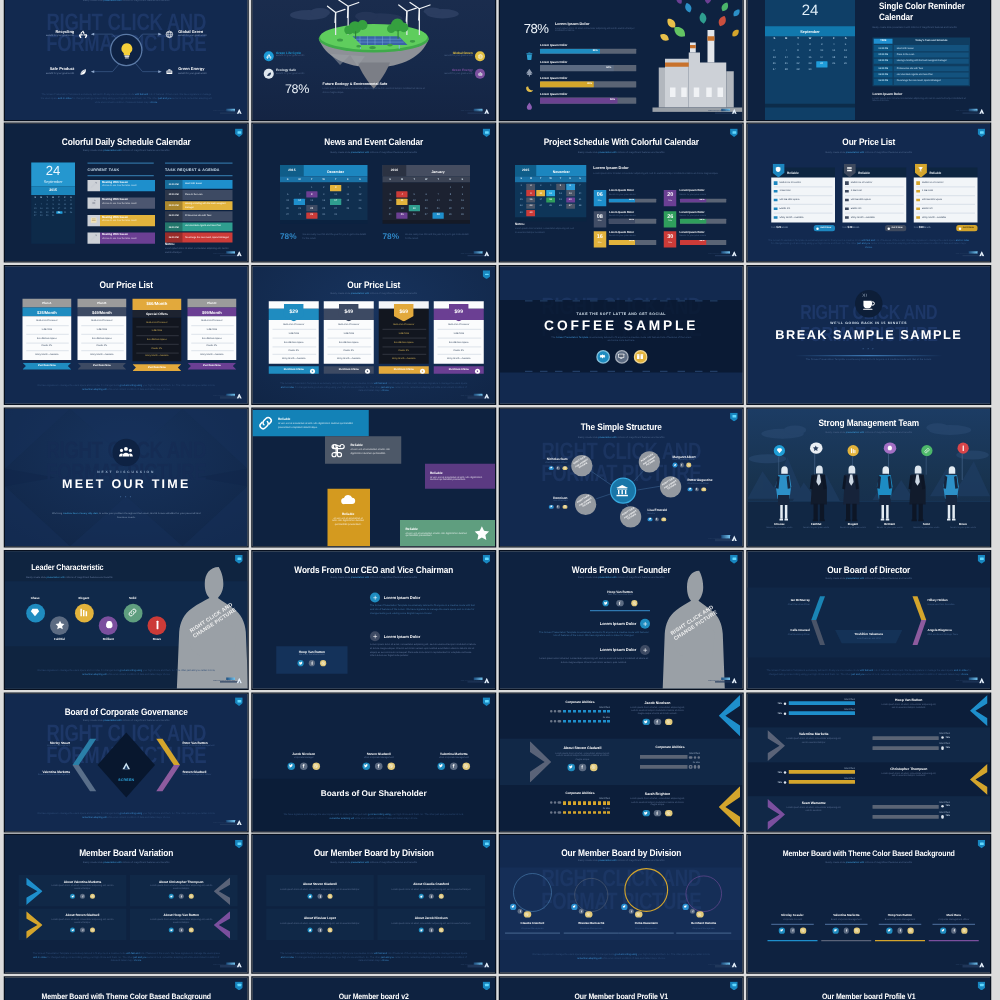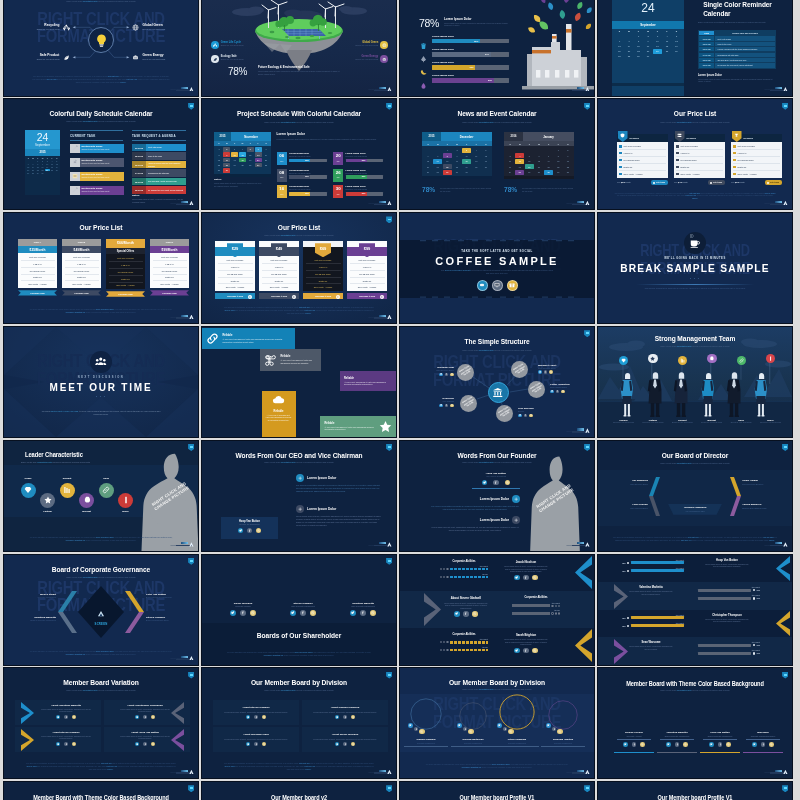--- a/index.html
+++ b/index.html
@@ -570,20 +570,151 @@
       <div style="position:absolute;left:128px;top:95px;color:#fff;font-weight:bold;font-size:2.5px">Notes:</div>
       <div style="position:absolute;left:128px;top:99px;width:54px;color:#5e7397;font-size:1.85px;line-height:2.6px">Lorem ipsum dolor sit amet, consectetur adipiscing elit, sed do eiusmod tempor.</div>
       <div class="logo">
         <span class="la"></span>
         <span class="lb"></span>
         <span class="lt">www.screenpresentation.com</span>
         <span class="lc"></span>
       </div>
     </div>
     <div class="slide bgB">
+      <div class="ttl" style="top:11px;font-size:7.5px">News and Event Calendar</div>
+      <div class="sub" style="top:21.5px;left:50px;right:50px">Easily create slide <i>presentation with</i> millions of magnificent features and benefits</div>
+      <div class="badge">
+        <b></b>
+      </div>
+      <div style="position:absolute;left:22px;top:33px;width:70px">
+        <div style="display:flex;background:#1c86bf">
+          <span style="width:19px;background:#0f5d89;color:#fff;font-size:2.6px;font-weight:bold;text-align:center;padding:2.4px 0">2015</span>
+          <span style="flex:1;color:#fff;font-size:2.8px;font-weight:bold;text-align:center;padding:2.4px 0">December</span>
+        </div>
+        <div style="background:#1a72a6;padding:0 1.6px">
+          <div style="display:grid;grid-template-columns:repeat(7,1fr);gap:.7px;font-size:2px;text-align:center;color:#d9e7f2;font-weight:bold;padding:1.5px 0">
+            <div>S</div>
+            <div>M</div>
+            <div>T</div>
+            <div>W</div>
+            <div>T</div>
+            <div>F</div>
+            <div>S</div>
+          </div>
+        </div>
+        <div style="background:#102f4f;padding:1.6px">
+          <div style="display:grid;grid-template-columns:repeat(7,1fr);gap:0.7px;font-size:2.05px;text-align:center;color:#7e9cbb">
+            <div style="padding:1.4px 0;background:transparent;color:#7e9cbb;border-radius:.4px">&nbsp;</div>
+            <div style="padding:1.4px 0;background:transparent;color:#7e9cbb;border-radius:.4px">&nbsp;</div>
+            <div style="padding:1.4px 0;background:transparent;color:#7e9cbb;border-radius:.4px">1</div>
+            <div style="padding:1.4px 0;background:transparent;color:#7e9cbb;border-radius:.4px">2</div>
+            <div style="padding:1.4px 0;background:#e2b33c;color:#fff;border-radius:.4px">3</div>
+            <div style="padding:1.4px 0;background:transparent;color:#7e9cbb;border-radius:.4px">4</div>
+            <div style="padding:1.4px 0;background:transparent;color:#7e9cbb;border-radius:.4px">5</div>
+            <div style="padding:1.4px 0;background:transparent;color:#7e9cbb;border-radius:.4px">6</div>
+            <div style="padding:1.4px 0;background:transparent;color:#7e9cbb;border-radius:.4px">7</div>
+            <div style="padding:1.4px 0;background:#6b3f93;color:#fff;border-radius:.4px">8</div>
+            <div style="padding:1.4px 0;background:transparent;color:#7e9cbb;border-radius:.4px">9</div>
+            <div style="padding:1.4px 0;background:transparent;color:#7e9cbb;border-radius:.4px">10</div>
+            <div style="padding:1.4px 0;background:transparent;color:#7e9cbb;border-radius:.4px">11</div>
+            <div style="padding:1.4px 0;background:transparent;color:#7e9cbb;border-radius:.4px">12</div>
+            <div style="padding:1.4px 0;background:transparent;color:#7e9cbb;border-radius:.4px">13</div>
+            <div style="padding:1.4px 0;background:#1e8fcc;color:#fff;border-radius:.4px">14</div>
+            <div style="padding:1.4px 0;background:transparent;color:#7e9cbb;border-radius:.4px">15</div>
+            <div style="padding:1.4px 0;background:transparent;color:#7e9cbb;border-radius:.4px">16</div>
+            <div style="padding:1.4px 0;background:#2f9e8f;color:#fff;border-radius:.4px">17</div>
+            <div style="padding:1.4px 0;background:transparent;color:#7e9cbb;border-radius:.4px">18</div>
+            <div style="padding:1.4px 0;background:transparent;color:#7e9cbb;border-radius:.4px">19</div>
+            <div style="padding:1.4px 0;background:transparent;color:#7e9cbb;border-radius:.4px">20</div>
+            <div style="padding:1.4px 0;background:transparent;color:#7e9cbb;border-radius:.4px">21</div>
+            <div style="padding:1.4px 0;background:#3d4a63;color:#fff;border-radius:.4px">22</div>
+            <div style="padding:1.4px 0;background:transparent;color:#7e9cbb;border-radius:.4px">23</div>
+            <div style="padding:1.4px 0;background:transparent;color:#7e9cbb;border-radius:.4px">24</div>
+            <div style="padding:1.4px 0;background:transparent;color:#7e9cbb;border-radius:.4px">25</div>
+            <div style="padding:1.4px 0;background:transparent;color:#7e9cbb;border-radius:.4px">26</div>
+            <div style="padding:1.4px 0;background:transparent;color:#7e9cbb;border-radius:.4px">27</div>
+            <div style="padding:1.4px 0;background:transparent;color:#7e9cbb;border-radius:.4px">28</div>
+            <div style="padding:1.4px 0;background:#cc3b38;color:#fff;border-radius:.4px">29</div>
+            <div style="padding:1.4px 0;background:transparent;color:#7e9cbb;border-radius:.4px">30</div>
+            <div style="padding:1.4px 0;background:transparent;color:#7e9cbb;border-radius:.4px">31</div>
+            <div style="padding:1.4px 0;background:transparent;color:#7e9cbb;border-radius:.4px">&nbsp;</div>
+            <div style="padding:1.4px 0;background:transparent;color:#7e9cbb;border-radius:.4px">&nbsp;</div>
+          </div>
+        </div>
+        <div style="height:3px;background:#0b2240"></div>
+      </div>
+      <div style="position:absolute;left:22px;top:87px;color:#2f86c4;font-size:6.6px;font-weight:bold">78%</div>
+      <div style="position:absolute;left:40px;top:88px;width:52px;color:#4a6389;font-size:1.85px;line-height:2.6px">We are really love this and the year for you to get some details for the result.</div>
+      <div style="position:absolute;left:104px;top:33px;width:70px">
+        <div style="display:flex;background:#454d60">
+          <span style="width:19px;background:#2b3242;color:#fff;font-size:2.6px;font-weight:bold;text-align:center;padding:2.4px 0">2016</span>
+          <span style="flex:1;color:#fff;font-size:2.8px;font-weight:bold;text-align:center;padding:2.4px 0">January</span>
+        </div>
+        <div style="background:#3b4354;padding:0 1.6px">
+          <div style="display:grid;grid-template-columns:repeat(7,1fr);gap:.7px;font-size:2px;text-align:center;color:#d9e7f2;font-weight:bold;padding:1.5px 0">
+            <div>S</div>
+            <div>M</div>
+            <div>T</div>
+            <div>W</div>
+            <div>T</div>
+            <div>F</div>
+            <div>S</div>
+          </div>
+        </div>
+        <div style="background:#1c2231;padding:1.6px">
+          <div style="display:grid;grid-template-columns:repeat(7,1fr);gap:0.7px;font-size:2.05px;text-align:center;color:#7e9cbb">
+            <div style="padding:1.4px 0;background:transparent;color:#7e9cbb;border-radius:.4px">&nbsp;</div>
+            <div style="padding:1.4px 0;background:transparent;color:#7e9cbb;border-radius:.4px">&nbsp;</div>
+            <div style="padding:1.4px 0;background:transparent;color:#7e9cbb;border-radius:.4px">&nbsp;</div>
+            <div style="padding:1.4px 0;background:transparent;color:#7e9cbb;border-radius:.4px">&nbsp;</div>
+            <div style="padding:1.4px 0;background:transparent;color:#7e9cbb;border-radius:.4px">&nbsp;</div>
+            <div style="padding:1.4px 0;background:transparent;color:#7e9cbb;border-radius:.4px">1</div>
+            <div style="padding:1.4px 0;background:transparent;color:#7e9cbb;border-radius:.4px">2</div>
+            <div style="padding:1.4px 0;background:transparent;color:#7e9cbb;border-radius:.4px">3</div>
+            <div style="padding:1.4px 0;background:#cc3b38;color:#fff;border-radius:.4px">4</div>
+            <div style="padding:1.4px 0;background:transparent;color:#7e9cbb;border-radius:.4px">5</div>
+            <div style="padding:1.4px 0;background:transparent;color:#7e9cbb;border-radius:.4px">6</div>
+            <div style="padding:1.4px 0;background:transparent;color:#7e9cbb;border-radius:.4px">7</div>
+            <div style="padding:1.4px 0;background:transparent;color:#7e9cbb;border-radius:.4px">8</div>
+            <div style="padding:1.4px 0;background:transparent;color:#7e9cbb;border-radius:.4px">9</div>
+            <div style="padding:1.4px 0;background:transparent;color:#7e9cbb;border-radius:.4px">10</div>
+            <div style="padding:1.4px 0;background:#e2b33c;color:#fff;border-radius:.4px">11</div>
+            <div style="padding:1.4px 0;background:transparent;color:#7e9cbb;border-radius:.4px">12</div>
+            <div style="padding:1.4px 0;background:transparent;color:#7e9cbb;border-radius:.4px">13</div>
+            <div style="padding:1.4px 0;background:transparent;color:#7e9cbb;border-radius:.4px">14</div>
+            <div style="padding:1.4px 0;background:transparent;color:#7e9cbb;border-radius:.4px">15</div>
+            <div style="padding:1.4px 0;background:transparent;color:#7e9cbb;border-radius:.4px">16</div>
+            <div style="padding:1.4px 0;background:transparent;color:#7e9cbb;border-radius:.4px">17</div>
+            <div style="padding:1.4px 0;background:transparent;color:#7e9cbb;border-radius:.4px">18</div>
+            <div style="padding:1.4px 0;background:#2f9e8f;color:#fff;border-radius:.4px">19</div>
+            <div style="padding:1.4px 0;background:transparent;color:#7e9cbb;border-radius:.4px">20</div>
+            <div style="padding:1.4px 0;background:transparent;color:#7e9cbb;border-radius:.4px">21</div>
+            <div style="padding:1.4px 0;background:transparent;color:#7e9cbb;border-radius:.4px">22</div>
+            <div style="padding:1.4px 0;background:transparent;color:#7e9cbb;border-radius:.4px">23</div>
+            <div style="padding:1.4px 0;background:transparent;color:#7e9cbb;border-radius:.4px">24</div>
+            <div style="padding:1.4px 0;background:#6b3f93;color:#fff;border-radius:.4px">25</div>
+            <div style="padding:1.4px 0;background:transparent;color:#7e9cbb;border-radius:.4px">26</div>
+            <div style="padding:1.4px 0;background:transparent;color:#7e9cbb;border-radius:.4px">27</div>
+            <div style="padding:1.4px 0;background:#1e8fcc;color:#fff;border-radius:.4px">28</div>
+            <div style="padding:1.4px 0;background:transparent;color:#7e9cbb;border-radius:.4px">29</div>
+            <div style="padding:1.4px 0;background:transparent;color:#7e9cbb;border-radius:.4px">30</div>
+          </div>
+        </div>
+        <div style="height:3px;background:#151a26"></div>
+      </div>
+      <div style="position:absolute;left:104px;top:87px;color:#2f86c4;font-size:6.6px;font-weight:bold">78%</div>
+      <div style="position:absolute;left:122px;top:88px;width:52px;color:#4a6389;font-size:1.85px;line-height:2.6px">We are really love this and the year for you to get some details for the result.</div>
+      <div class="logo">
+        <span class="la"></span>
+        <span class="lb"></span>
+        <span class="lt">www.screenpresentation.com</span>
+        <span class="lc"></span>
+      </div>
+    </div>
+    <div class="slide bgB">
       <div class="ttl" style="top:11px;font-size:7.5px">Project Schedule With Colorful Calendar</div>
       <div class="sub" style="top:21.5px;left:50px;right:50px">Easily create slide <i>presentation with</i> millions of magnificent features and benefits</div>
       <div class="badge">
         <b></b>
       </div>
       <div style="position:absolute;left:12px;top:33px;width:57px">
         <div style="display:flex;background:#1c86bf">
           <span style="width:17px;background:#0f5d89;color:#fff;font-size:2.6px;font-weight:bold;text-align:center;padding:2.2px 0">2015</span>
           <span style="flex:1;color:#fff;font-size:2.8px;font-weight:bold;text-align:center;padding:2.2px 0">November</span>
         </div>
@@ -720,151 +851,20 @@
         </span>
         <div style="flex:1;padding-left:2.2px">
           <div style="color:#fff;font-weight:bold;font-size:2.2px;line-height:2.8px">Lorem Ipsum Dolor</div>
           <div style="color:#4a6389;font-size:1.7px;line-height:2.3px">Benefit for your great results</div>
           <div class="pbar" style="margin-top:1.4px;height:3.8px;width:100%">
             <i style="width:56%;background:#cc3b38"></i>
             <b style="right:47%;font-size:1.9px;line-height:3.8px">56%</b>
           </div>
         </div>
       </div>
-      <div class="logo">
-        <span class="la"></span>
-        <span class="lb"></span>
-        <span class="lt">www.screenpresentation.com</span>
-        <span class="lc"></span>
-      </div>
-    </div>
-    <div class="slide bgB">
-      <div class="ttl" style="top:11px;font-size:7.5px">News and Event Calendar</div>
-      <div class="sub" style="top:21.5px;left:50px;right:50px">Easily create slide <i>presentation with</i> millions of magnificent features and benefits</div>
-      <div class="badge">
-        <b></b>
-      </div>
-      <div style="position:absolute;left:22px;top:33px;width:70px">
-        <div style="display:flex;background:#1c86bf">
-          <span style="width:19px;background:#0f5d89;color:#fff;font-size:2.6px;font-weight:bold;text-align:center;padding:2.4px 0">2015</span>
-          <span style="flex:1;color:#fff;font-size:2.8px;font-weight:bold;text-align:center;padding:2.4px 0">December</span>
-        </div>
-        <div style="background:#1a72a6;padding:0 1.6px">
-          <div style="display:grid;grid-template-columns:repeat(7,1fr);gap:.7px;font-size:2px;text-align:center;color:#d9e7f2;font-weight:bold;padding:1.5px 0">
-            <div>S</div>
-            <div>M</div>
-            <div>T</div>
-            <div>W</div>
-            <div>T</div>
-            <div>F</div>
-            <div>S</div>
-          </div>
-        </div>
-        <div style="background:#102f4f;padding:1.6px">
-          <div style="display:grid;grid-template-columns:repeat(7,1fr);gap:0.7px;font-size:2.05px;text-align:center;color:#7e9cbb">
-            <div style="padding:1.4px 0;background:transparent;color:#7e9cbb;border-radius:.4px">&nbsp;</div>
-            <div style="padding:1.4px 0;background:transparent;color:#7e9cbb;border-radius:.4px">&nbsp;</div>
-            <div style="padding:1.4px 0;background:transparent;color:#7e9cbb;border-radius:.4px">1</div>
-            <div style="padding:1.4px 0;background:transparent;color:#7e9cbb;border-radius:.4px">2</div>
-            <div style="padding:1.4px 0;background:#e2b33c;color:#fff;border-radius:.4px">3</div>
-            <div style="padding:1.4px 0;background:transparent;color:#7e9cbb;border-radius:.4px">4</div>
-            <div style="padding:1.4px 0;background:transparent;color:#7e9cbb;border-radius:.4px">5</div>
-            <div style="padding:1.4px 0;background:transparent;color:#7e9cbb;border-radius:.4px">6</div>
-            <div style="padding:1.4px 0;background:transparent;color:#7e9cbb;border-radius:.4px">7</div>
-            <div style="padding:1.4px 0;background:#6b3f93;color:#fff;border-radius:.4px">8</div>
-            <div style="padding:1.4px 0;background:transparent;color:#7e9cbb;border-radius:.4px">9</div>
-            <div style="padding:1.4px 0;background:transparent;color:#7e9cbb;border-radius:.4px">10</div>
-            <div style="padding:1.4px 0;background:transparent;color:#7e9cbb;border-radius:.4px">11</div>
-            <div style="padding:1.4px 0;background:transparent;color:#7e9cbb;border-radius:.4px">12</div>
-            <div style="padding:1.4px 0;background:transparent;color:#7e9cbb;border-radius:.4px">13</div>
-            <div style="padding:1.4px 0;background:#1e8fcc;color:#fff;border-radius:.4px">14</div>
-            <div style="padding:1.4px 0;background:transparent;color:#7e9cbb;border-radius:.4px">15</div>
-            <div style="padding:1.4px 0;background:transparent;color:#7e9cbb;border-radius:.4px">16</div>
-            <div style="padding:1.4px 0;background:#2f9e8f;color:#fff;border-radius:.4px">17</div>
-            <div style="padding:1.4px 0;background:transparent;color:#7e9cbb;border-radius:.4px">18</div>
-            <div style="padding:1.4px 0;background:transparent;color:#7e9cbb;border-radius:.4px">19</div>
-            <div style="padding:1.4px 0;background:transparent;color:#7e9cbb;border-radius:.4px">20</div>
-            <div style="padding:1.4px 0;background:transparent;color:#7e9cbb;border-radius:.4px">21</div>
-            <div style="padding:1.4px 0;background:#3d4a63;color:#fff;border-radius:.4px">22</div>
-            <div style="padding:1.4px 0;background:transparent;color:#7e9cbb;border-radius:.4px">23</div>
-            <div style="padding:1.4px 0;background:transparent;color:#7e9cbb;border-radius:.4px">24</div>
-            <div style="padding:1.4px 0;background:transparent;color:#7e9cbb;border-radius:.4px">25</div>
-            <div style="padding:1.4px 0;background:transparent;color:#7e9cbb;border-radius:.4px">26</div>
-            <div style="padding:1.4px 0;background:transparent;color:#7e9cbb;border-radius:.4px">27</div>
-            <div style="padding:1.4px 0;background:transparent;color:#7e9cbb;border-radius:.4px">28</div>
-            <div style="padding:1.4px 0;background:#cc3b38;color:#fff;border-radius:.4px">29</div>
-            <div style="padding:1.4px 0;background:transparent;color:#7e9cbb;border-radius:.4px">30</div>
-            <div style="padding:1.4px 0;background:transparent;color:#7e9cbb;border-radius:.4px">31</div>
-            <div style="padding:1.4px 0;background:transparent;color:#7e9cbb;border-radius:.4px">&nbsp;</div>
-            <div style="padding:1.4px 0;background:transparent;color:#7e9cbb;border-radius:.4px">&nbsp;</div>
-          </div>
-        </div>
-        <div style="height:3px;background:#0b2240"></div>
-      </div>
-      <div style="position:absolute;left:22px;top:87px;color:#2f86c4;font-size:6.6px;font-weight:bold">78%</div>
-      <div style="position:absolute;left:40px;top:88px;width:52px;color:#4a6389;font-size:1.85px;line-height:2.6px">We are really love this and the year for you to get some details for the result.</div>
-      <div style="position:absolute;left:104px;top:33px;width:70px">
-        <div style="display:flex;background:#454d60">
-          <span style="width:19px;background:#2b3242;color:#fff;font-size:2.6px;font-weight:bold;text-align:center;padding:2.4px 0">2016</span>
-          <span style="flex:1;color:#fff;font-size:2.8px;font-weight:bold;text-align:center;padding:2.4px 0">January</span>
-        </div>
-        <div style="background:#3b4354;padding:0 1.6px">
-          <div style="display:grid;grid-template-columns:repeat(7,1fr);gap:.7px;font-size:2px;text-align:center;color:#d9e7f2;font-weight:bold;padding:1.5px 0">
-            <div>S</div>
-            <div>M</div>
-            <div>T</div>
-            <div>W</div>
-            <div>T</div>
-            <div>F</div>
-            <div>S</div>
-          </div>
-        </div>
-        <div style="background:#1c2231;padding:1.6px">
-          <div style="display:grid;grid-template-columns:repeat(7,1fr);gap:0.7px;font-size:2.05px;text-align:center;color:#7e9cbb">
-            <div style="padding:1.4px 0;background:transparent;color:#7e9cbb;border-radius:.4px">&nbsp;</div>
-            <div style="padding:1.4px 0;background:transparent;color:#7e9cbb;border-radius:.4px">&nbsp;</div>
-            <div style="padding:1.4px 0;background:transparent;color:#7e9cbb;border-radius:.4px">&nbsp;</div>
-            <div style="padding:1.4px 0;background:transparent;color:#7e9cbb;border-radius:.4px">&nbsp;</div>
-            <div style="padding:1.4px 0;background:transparent;color:#7e9cbb;border-radius:.4px">&nbsp;</div>
-            <div style="padding:1.4px 0;background:transparent;color:#7e9cbb;border-radius:.4px">1</div>
-            <div style="padding:1.4px 0;background:transparent;color:#7e9cbb;border-radius:.4px">2</div>
-            <div style="padding:1.4px 0;background:transparent;color:#7e9cbb;border-radius:.4px">3</div>
-            <div style="padding:1.4px 0;background:#cc3b38;color:#fff;border-radius:.4px">4</div>
-            <div style="padding:1.4px 0;background:transparent;color:#7e9cbb;border-radius:.4px">5</div>
-            <div style="padding:1.4px 0;background:transparent;color:#7e9cbb;border-radius:.4px">6</div>
-            <div style="padding:1.4px 0;background:transparent;color:#7e9cbb;border-radius:.4px">7</div>
-            <div style="padding:1.4px 0;background:transparent;color:#7e9cbb;border-radius:.4px">8</div>
-            <div style="padding:1.4px 0;background:transparent;color:#7e9cbb;border-radius:.4px">9</div>
-            <div style="padding:1.4px 0;background:transparent;color:#7e9cbb;border-radius:.4px">10</div>
-            <div style="padding:1.4px 0;background:#e2b33c;color:#fff;border-radius:.4px">11</div>
-            <div style="padding:1.4px 0;background:transparent;color:#7e9cbb;border-radius:.4px">12</div>
-            <div style="padding:1.4px 0;background:transparent;color:#7e9cbb;border-radius:.4px">13</div>
-            <div style="padding:1.4px 0;background:transparent;color:#7e9cbb;border-radius:.4px">14</div>
-            <div style="padding:1.4px 0;background:transparent;color:#7e9cbb;border-radius:.4px">15</div>
-            <div style="padding:1.4px 0;background:transparent;color:#7e9cbb;border-radius:.4px">16</div>
-            <div style="padding:1.4px 0;background:transparent;color:#7e9cbb;border-radius:.4px">17</div>
-            <div style="padding:1.4px 0;background:transparent;color:#7e9cbb;border-radius:.4px">18</div>
-            <div style="padding:1.4px 0;background:#2f9e8f;color:#fff;border-radius:.4px">19</div>
-            <div style="padding:1.4px 0;background:transparent;color:#7e9cbb;border-radius:.4px">20</div>
-            <div style="padding:1.4px 0;background:transparent;color:#7e9cbb;border-radius:.4px">21</div>
-            <div style="padding:1.4px 0;background:transparent;color:#7e9cbb;border-radius:.4px">22</div>
-            <div style="padding:1.4px 0;background:transparent;color:#7e9cbb;border-radius:.4px">23</div>
-            <div style="padding:1.4px 0;background:transparent;color:#7e9cbb;border-radius:.4px">24</div>
-            <div style="padding:1.4px 0;background:#6b3f93;color:#fff;border-radius:.4px">25</div>
-            <div style="padding:1.4px 0;background:transparent;color:#7e9cbb;border-radius:.4px">26</div>
-            <div style="padding:1.4px 0;background:transparent;color:#7e9cbb;border-radius:.4px">27</div>
-            <div style="padding:1.4px 0;background:#1e8fcc;color:#fff;border-radius:.4px">28</div>
-            <div style="padding:1.4px 0;background:transparent;color:#7e9cbb;border-radius:.4px">29</div>
-            <div style="padding:1.4px 0;background:transparent;color:#7e9cbb;border-radius:.4px">30</div>
-          </div>
-        </div>
-        <div style="height:3px;background:#151a26"></div>
-      </div>
-      <div style="position:absolute;left:104px;top:87px;color:#2f86c4;font-size:6.6px;font-weight:bold">78%</div>
-      <div style="position:absolute;left:122px;top:88px;width:52px;color:#4a6389;font-size:1.85px;line-height:2.6px">We are really love this and the year for you to get some details for the result.</div>
       <div class="logo">
         <span class="la"></span>
         <span class="lb"></span>
         <span class="lt">www.screenpresentation.com</span>
         <span class="lc"></span>
       </div>
     </div>
     <div class="slide bgA">
       <div class="ttl" style="top:11px;font-size:7.5px">Our Price List</div>
       <div class="sub" style="top:21.5px;left:50px;right:50px">Easily create slide <i>presentation with</i> millions of magnificent features and benefits</div>

